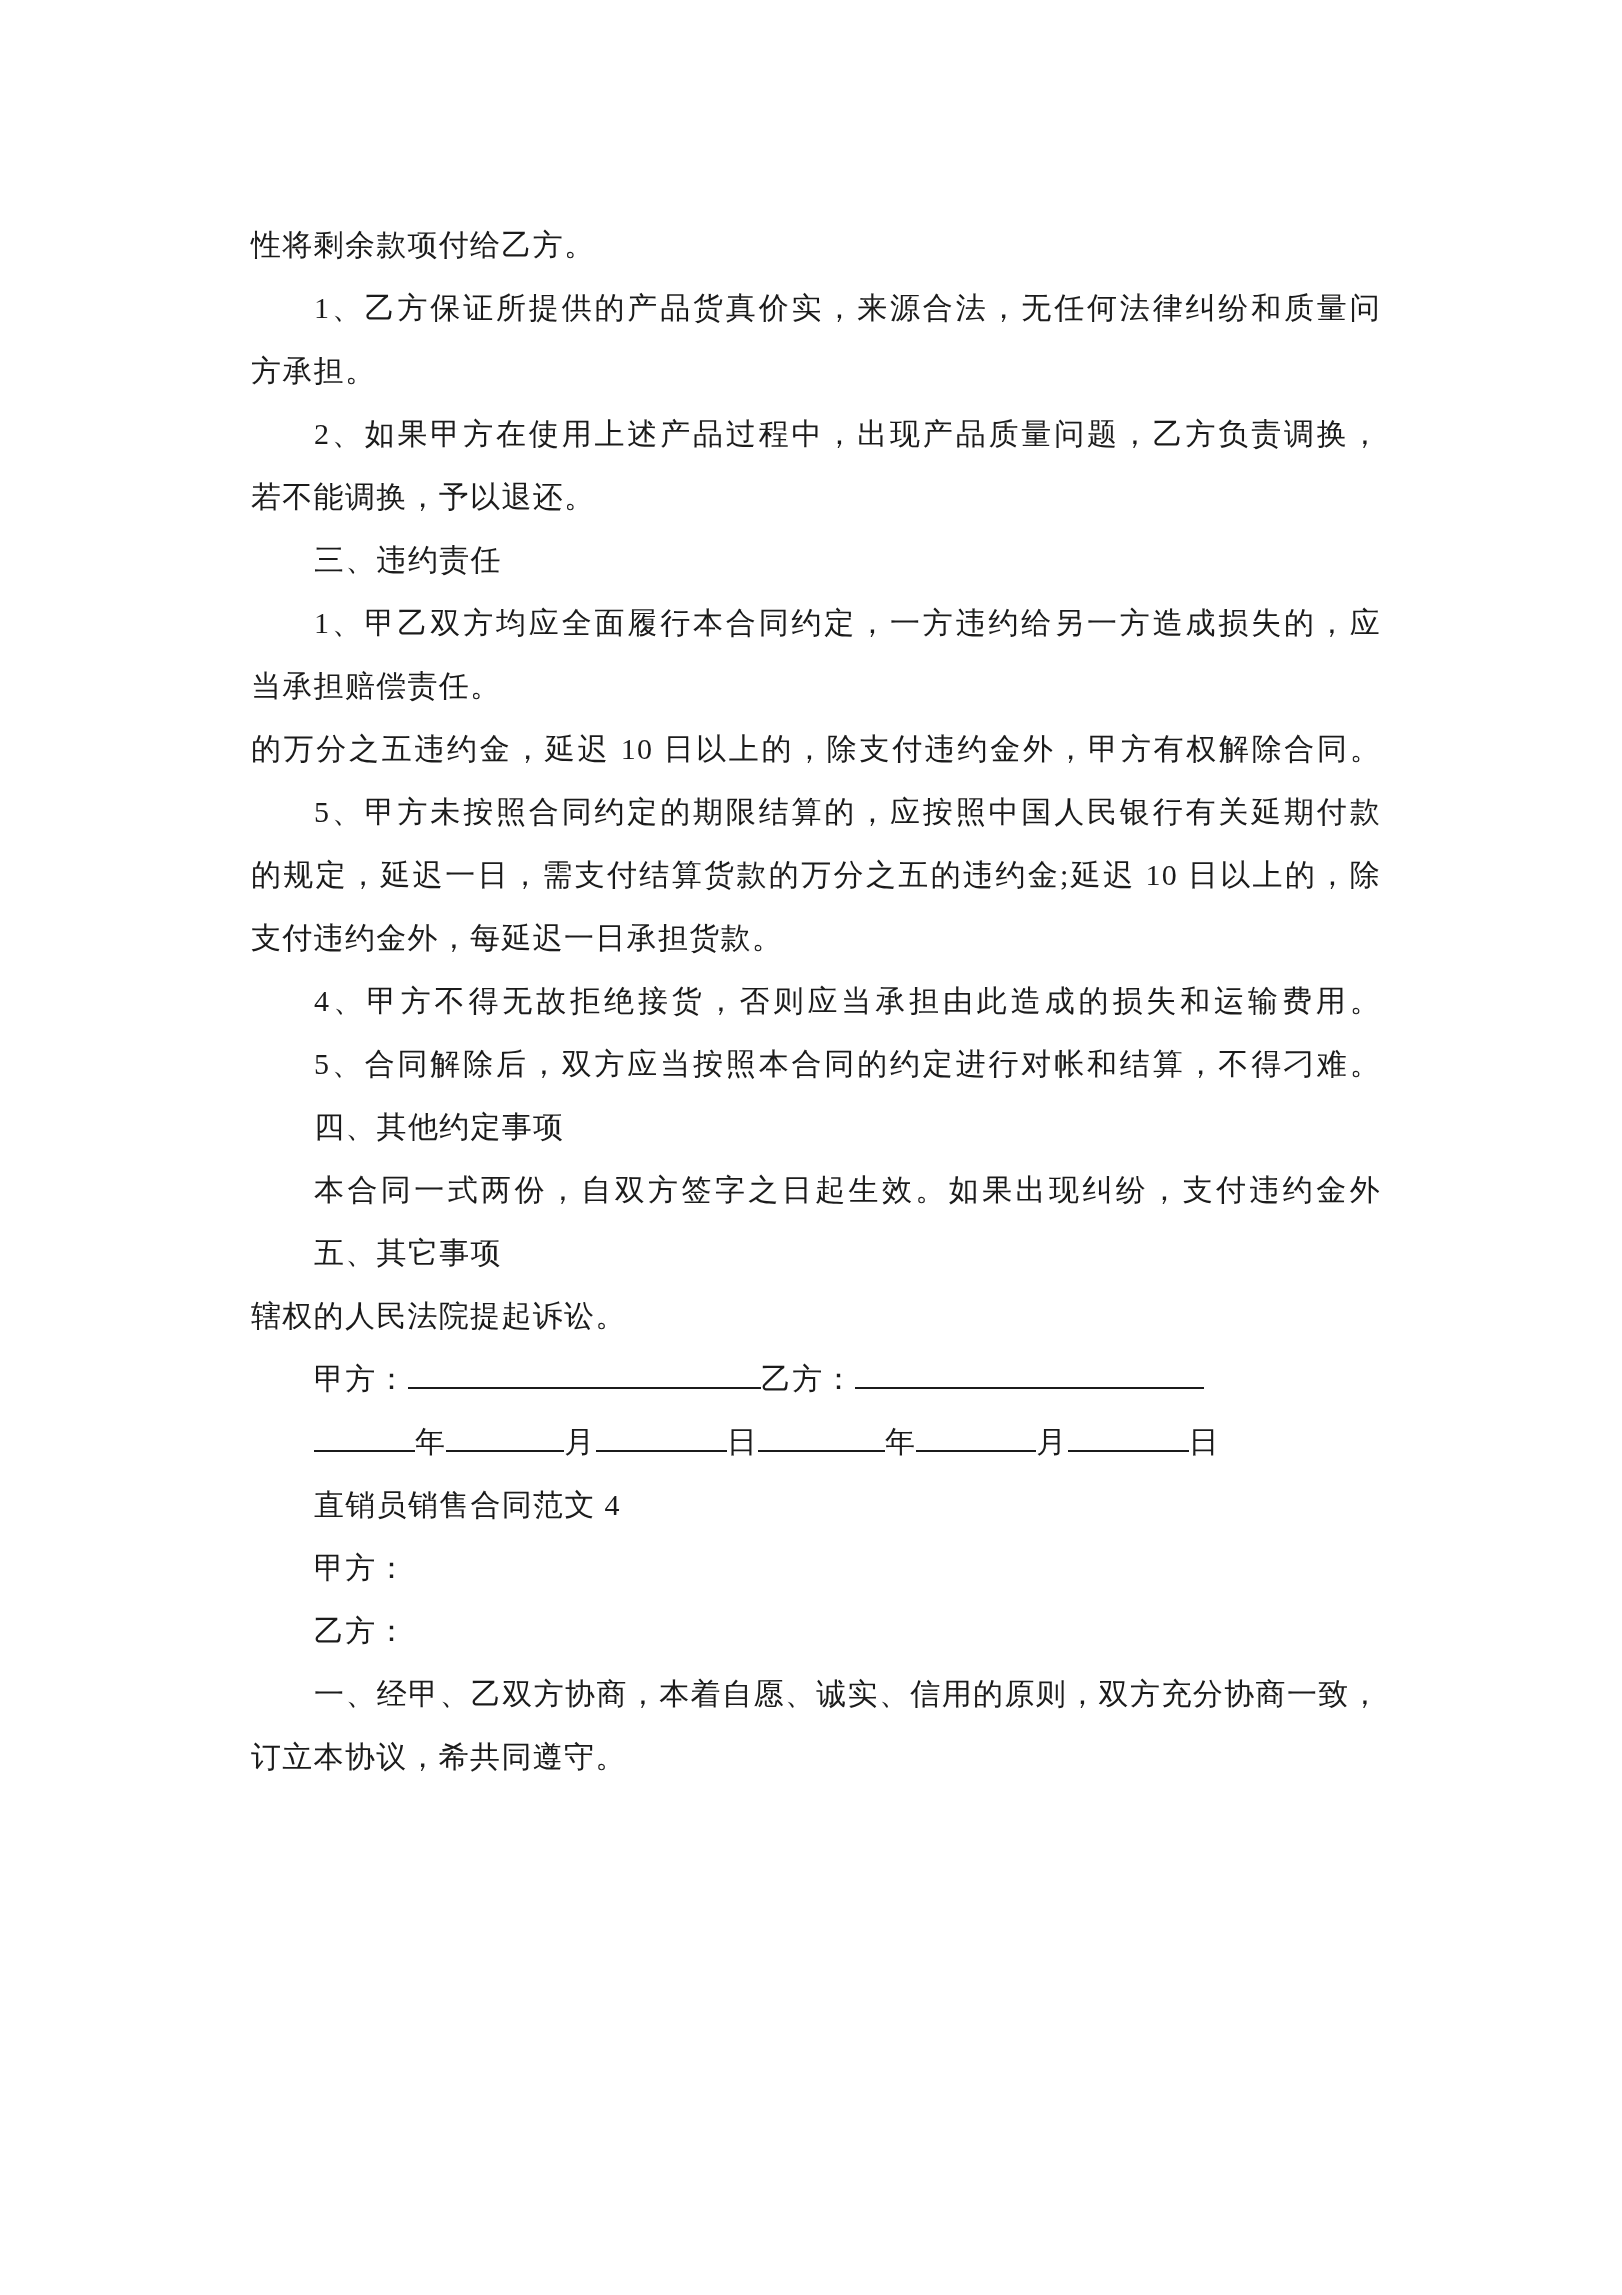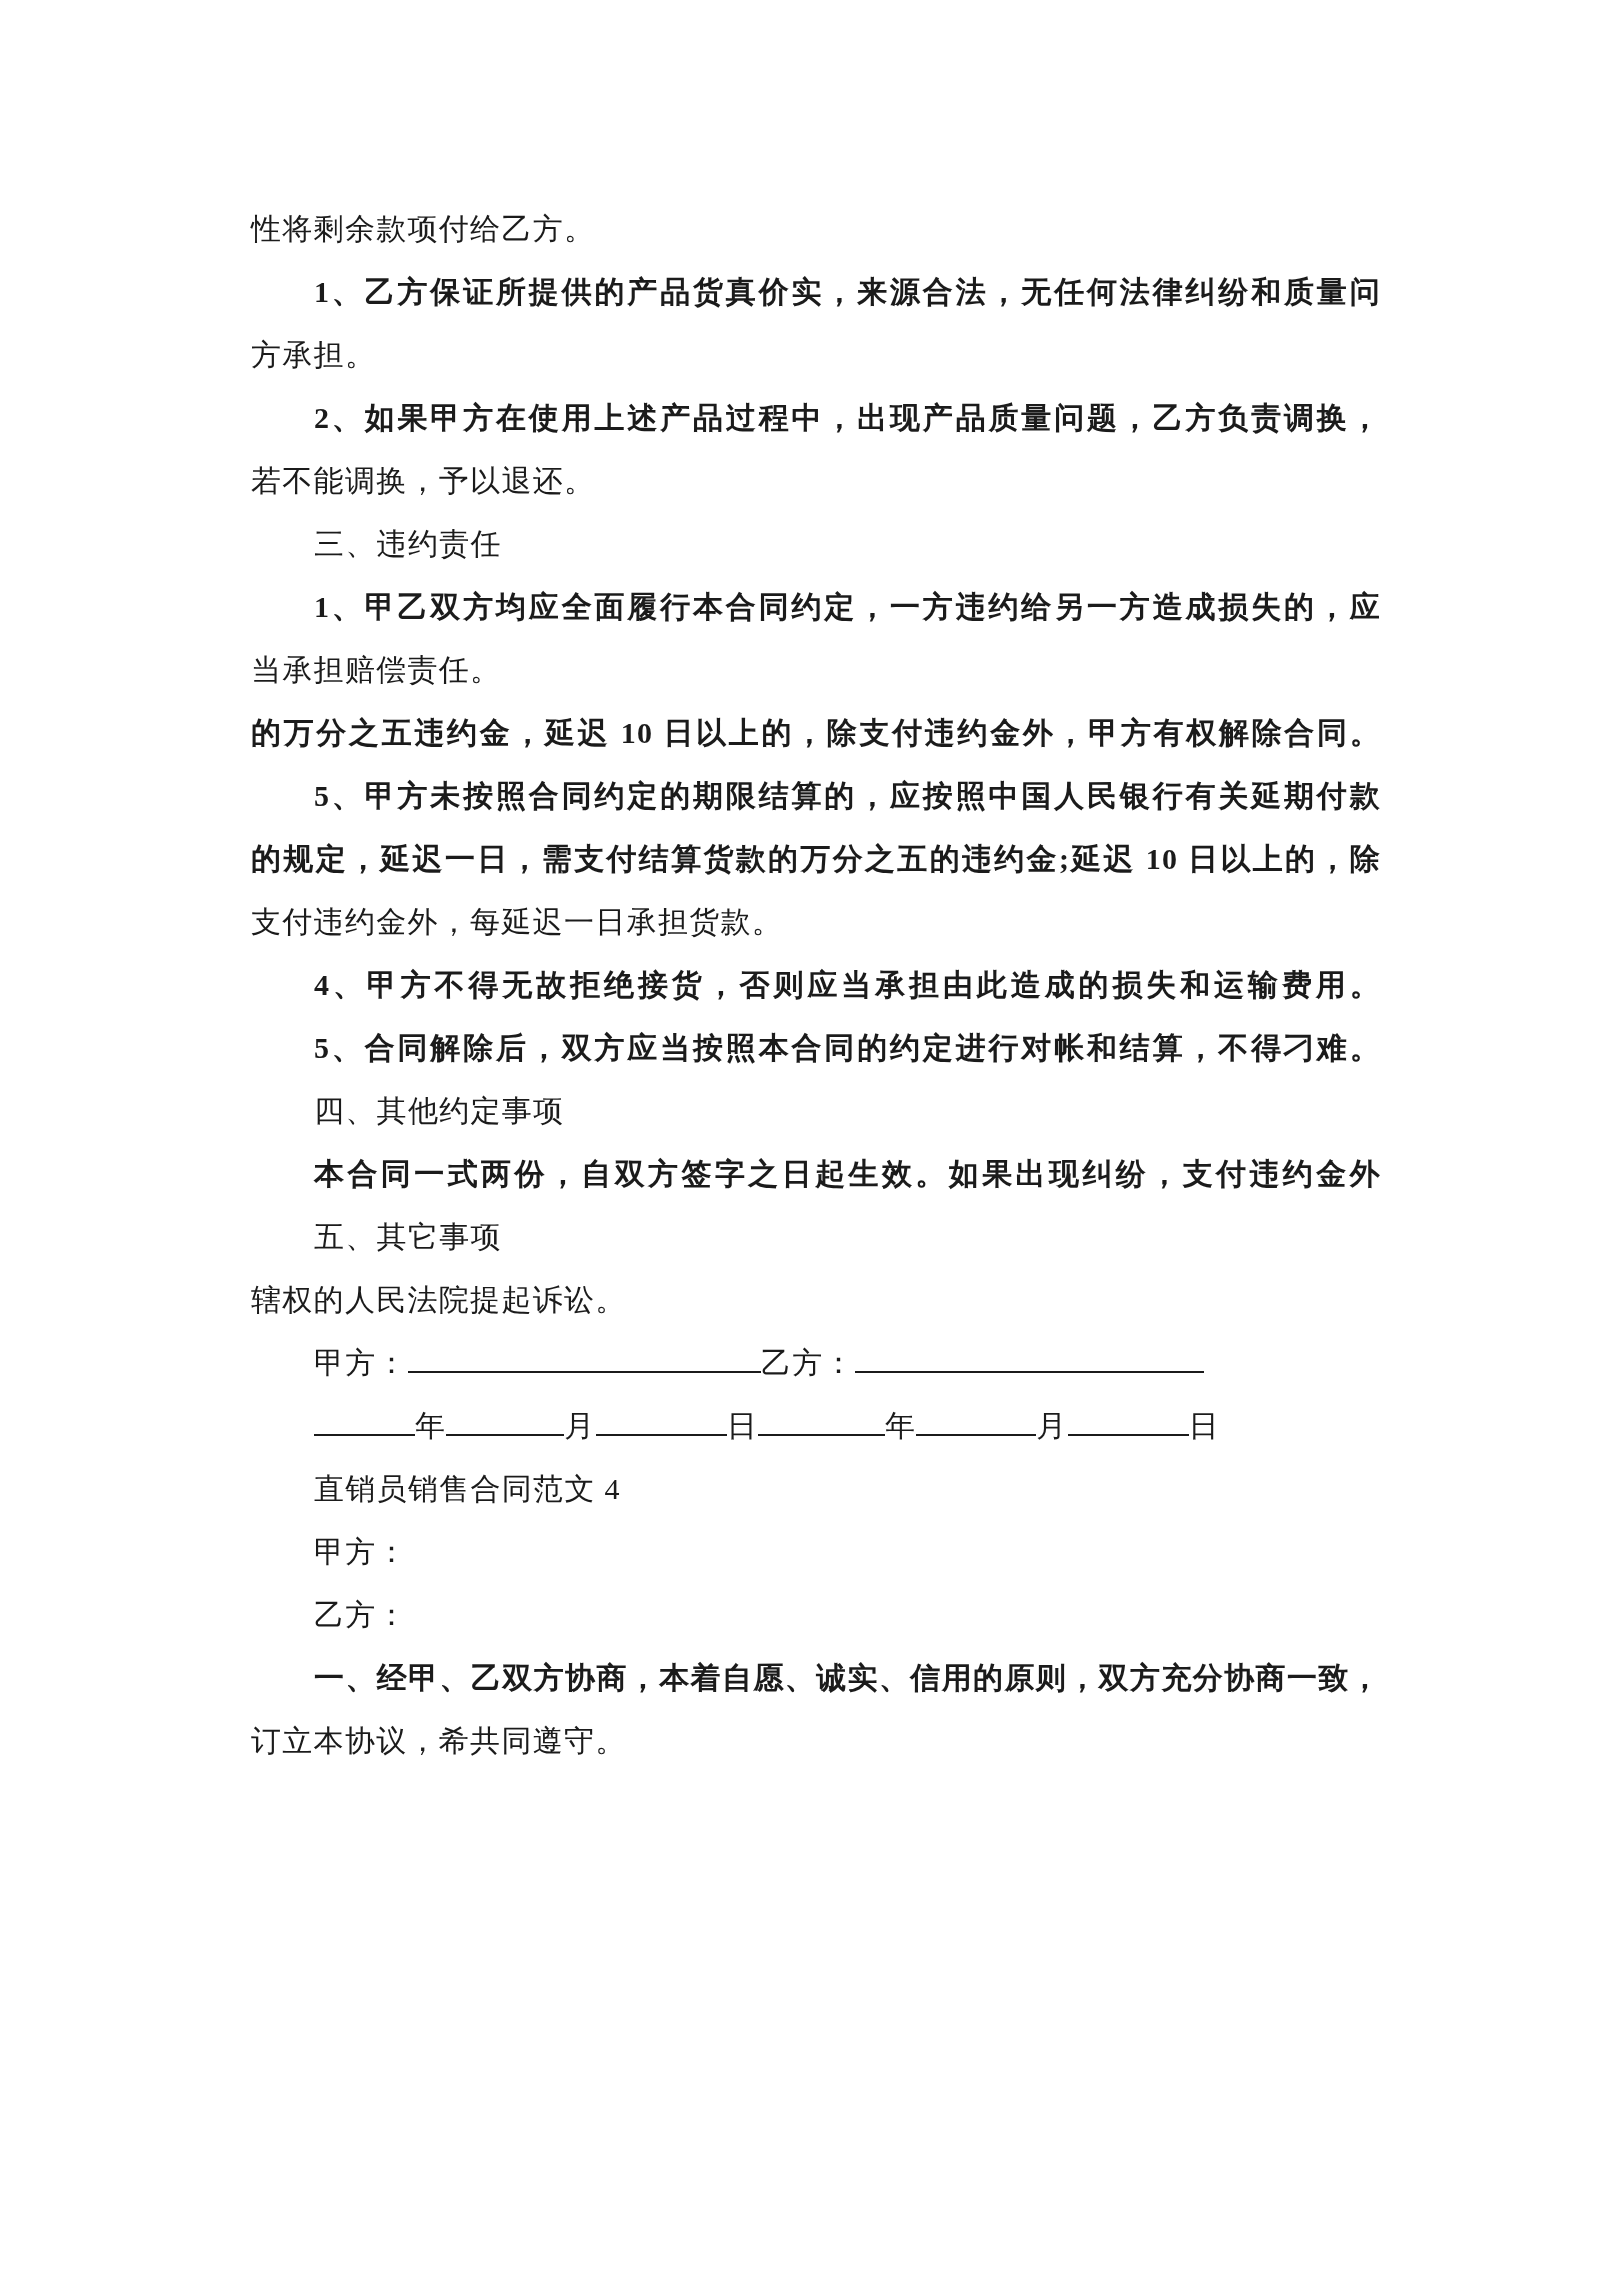--- a/index.html
+++ b/index.html
@@ -10,30 +10,30 @@
     background:#ffffff;
     overflow:hidden;
     font-family:"Liberation Serif","DejaVu Serif",serif;
     color:#1b1b1b;
     font-size:30px;
     letter-spacing:1.3px;
   }
   .content{
     position:absolute;
     left:251px;
-    top:197px;
+    top:213px;
     width:1130px;
   }
   .line{
     height:63px;
     line-height:63px;
     text-align:left;
   }
   .indent{text-indent:63px;}
-  .justify{text-align:justify;text-align-last:justify;font-weight:bold;}
+  .justify{text-align:justify;text-align-last:justify;}
   .blank{
     display:inline-block;
     height:1.3px;
     border-bottom:2.6px solid #1b1b1b;
     vertical-align:baseline;
     text-indent:0;
   }
   .b539{width:353px;}
   .b534{width:349px;}
   .b155{width:101px;}

